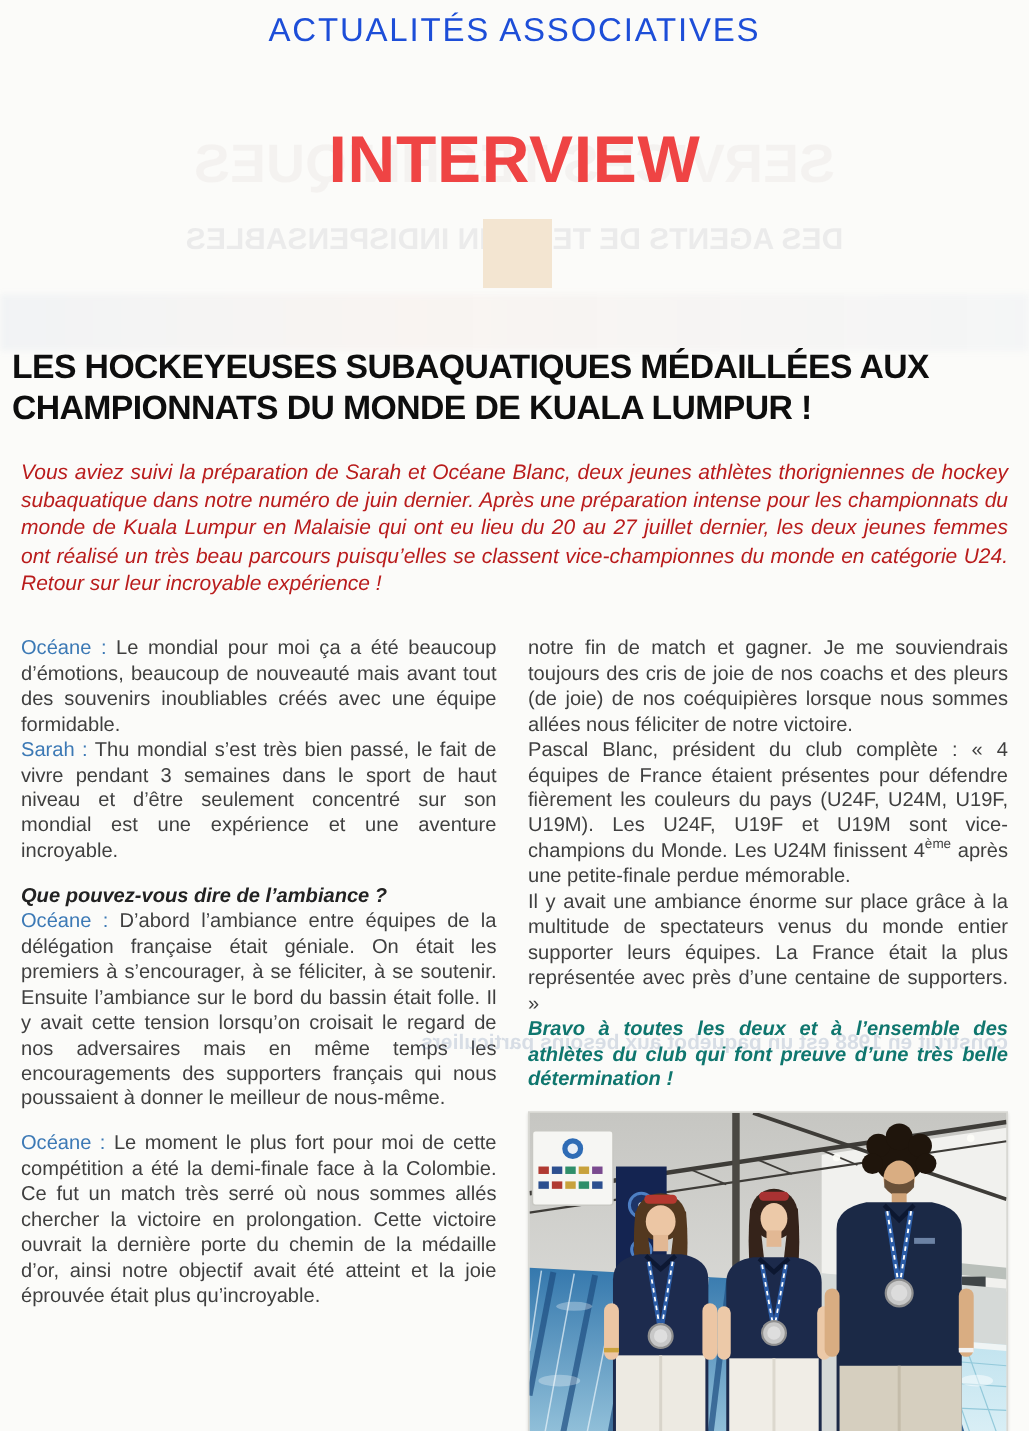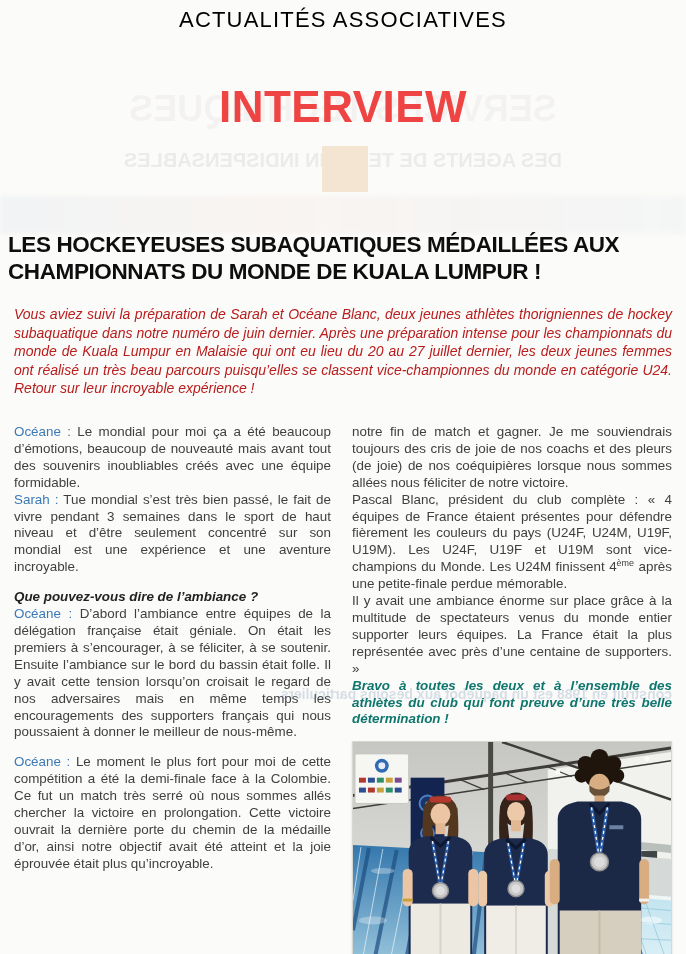--- a/index.html
+++ b/index.html
@@ -2,21 +2,21 @@
 <html lang="fr"><head>
 <meta charset="utf-8">
 <style>
   html,body{margin:0;padding:0;}
   body{
     width:686px;height:954px;position:relative;overflow:hidden;
     background:#fbfbf9;font-family:"Liberation Sans",sans-serif;color:#3f3f3f;
   }
   .kicker{
     position:absolute;top:7px;left:0;width:100%;text-align:center;
-    font-size:22px;font-weight:400;letter-spacing:1.2px;color:#000000;
+    font-size:22px;font-weight:400;letter-spacing:1.2px;color:#1d4ed8;
   }
   .ghost{position:absolute;left:0;width:100%;text-align:center;white-space:nowrap;
     font-weight:700;transform:scaleX(-1);pointer-events:none;}
   .ghost1{top:88px;font-size:36px;color:#9a7a78;opacity:.06;}
   .ghost2{top:149px;font-size:20px;color:#7d7d8c;opacity:.12;}
   .ghost3{top:686px;left:352px;width:320px;font-size:14px;color:#4a6a9a;opacity:.20;font-style:normal;}
   .ghost-band{position:absolute;top:196px;left:0;width:100%;height:38px;
     background:linear-gradient(90deg,rgba(120,150,200,.07),rgba(225,160,150,.07) 40%,rgba(120,150,200,.05));
     filter:blur(2px);}
   .page-title{
@@ -58,21 +58,21 @@
 <div class="ghost-band"></div>
 
 <h2 class="headline">LES HOCKEYEUSES SUBAQUATIQUES MÉDAILLÉES AUX CHAMPIONNATS DU MONDE DE KUALA LUMPUR !</h2>
 <p class="intro">Vous aviez suivi la préparation de Sarah et Océane Blanc, deux jeunes athlètes thorigniennes de hockey subaquatique dans notre numéro de juin dernier. Après une préparation intense pour les championnats du monde de Kuala Lumpur en Malaisie qui ont eu lieu du 20 au 27 juillet dernier, les deux jeunes femmes ont réalisé un très beau parcours puisqu’elles se classent vice-championnes du monde en catégorie U24. Retour sur leur incroyable expérience !</p>
 
 <div class="columns">
   <div class="col left">
 
     <div class="qa">
       <p class="ans"><span class="speaker">Océane :</span> <span>Le mondial pour moi ça a été beaucoup d’émotions, beaucoup de nouveauté mais avant tout des souvenirs inoubliables créés avec une équipe formidable.</span></p>
-      <p class="ans"><span class="speaker">Sarah :</span> <span>Tue mondial s’est très bien passé, le fait de vivre pendant 3 semaines dans le sport de haut niveau et d’être seulement concentré sur son mondial est une expérience et une aventure incroyable.</span></p>
+      <p class="ans"><span class="speaker">Sarah :</span> <span>Thu mondial s’est très bien passé, le fait de vivre pendant 3 semaines dans le sport de haut niveau et d’être seulement concentré sur son mondial est une expérience et une aventure incroyable.</span></p>
     </div>
 
     <div class="qa">
       <p class="question">Que pouvez-vous dire de l’ambiance ?</p>
       <p class="ans"><span class="speaker">Océane :</span> <span>D’abord l’ambiance entre équipes de la délégation française était géniale. On était les premiers à s’encourager, à se féliciter, à se soutenir. Ensuite l’ambiance sur le bord du bassin était folle. Il y avait cette tension lorsqu’on croisait le regard de nos adversaires mais en même temps les encouragements des supporters français qui nous poussaient à donner le meilleur de nous-même.</span></p>
     </div>
 
     <div class="qa">
       <p class="ans"><span class="speaker">Océane :</span> <span>Le moment le plus fort pour moi de cette compétition a été la demi-finale face à la Colombie. Ce fut un match très serré où nous sommes allés chercher la victoire en prolongation. Cette victoire ouvrait la dernière porte du chemin de la médaille d’or, ainsi notre objectif avait été atteint et la joie éprouvée était plus qu’incroyable.</span></p>
 

